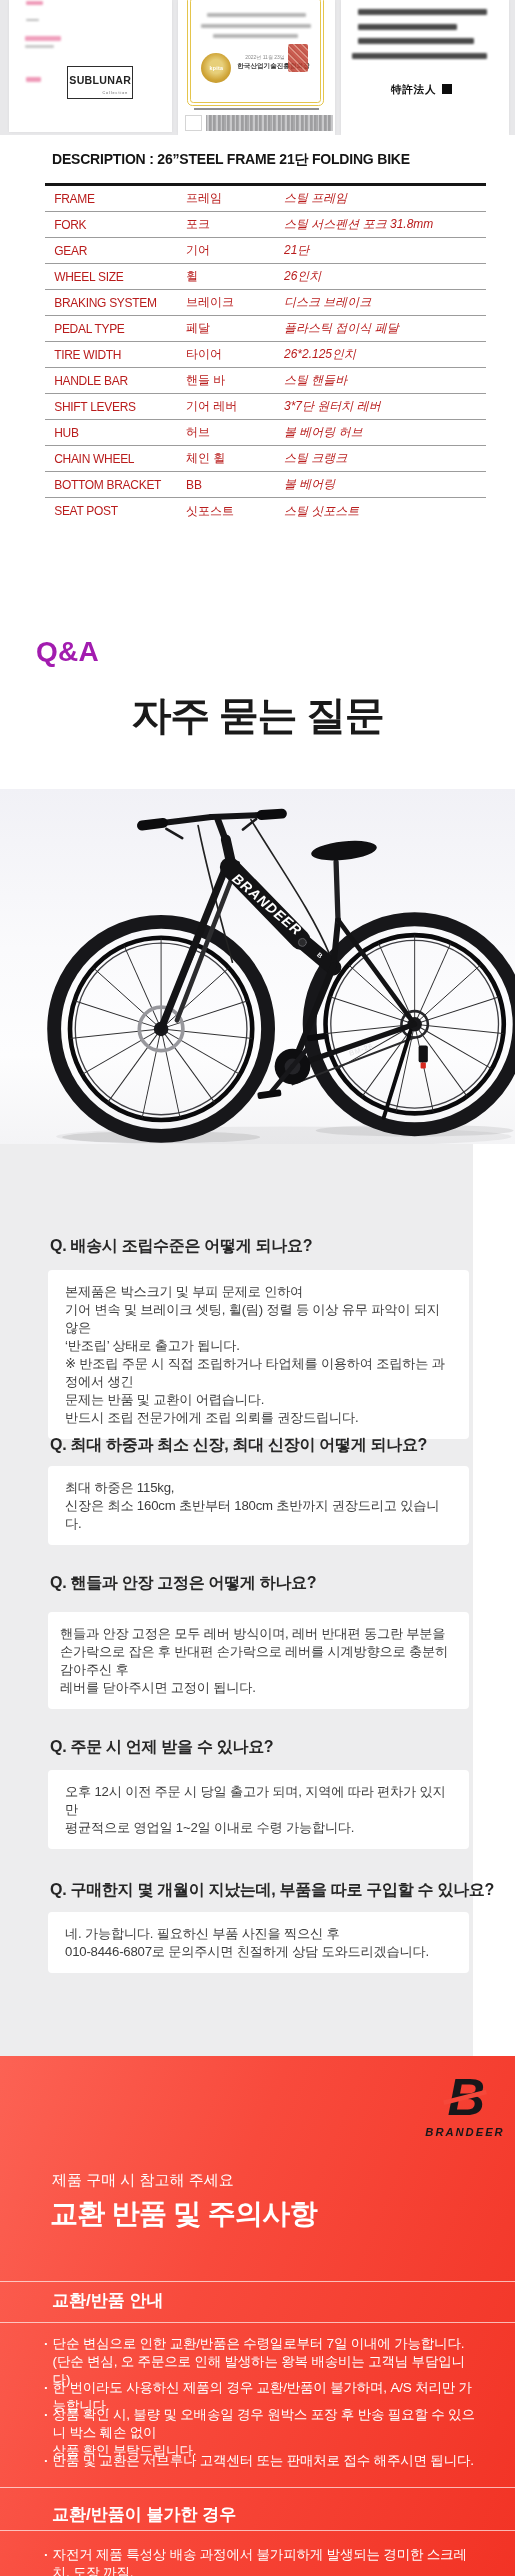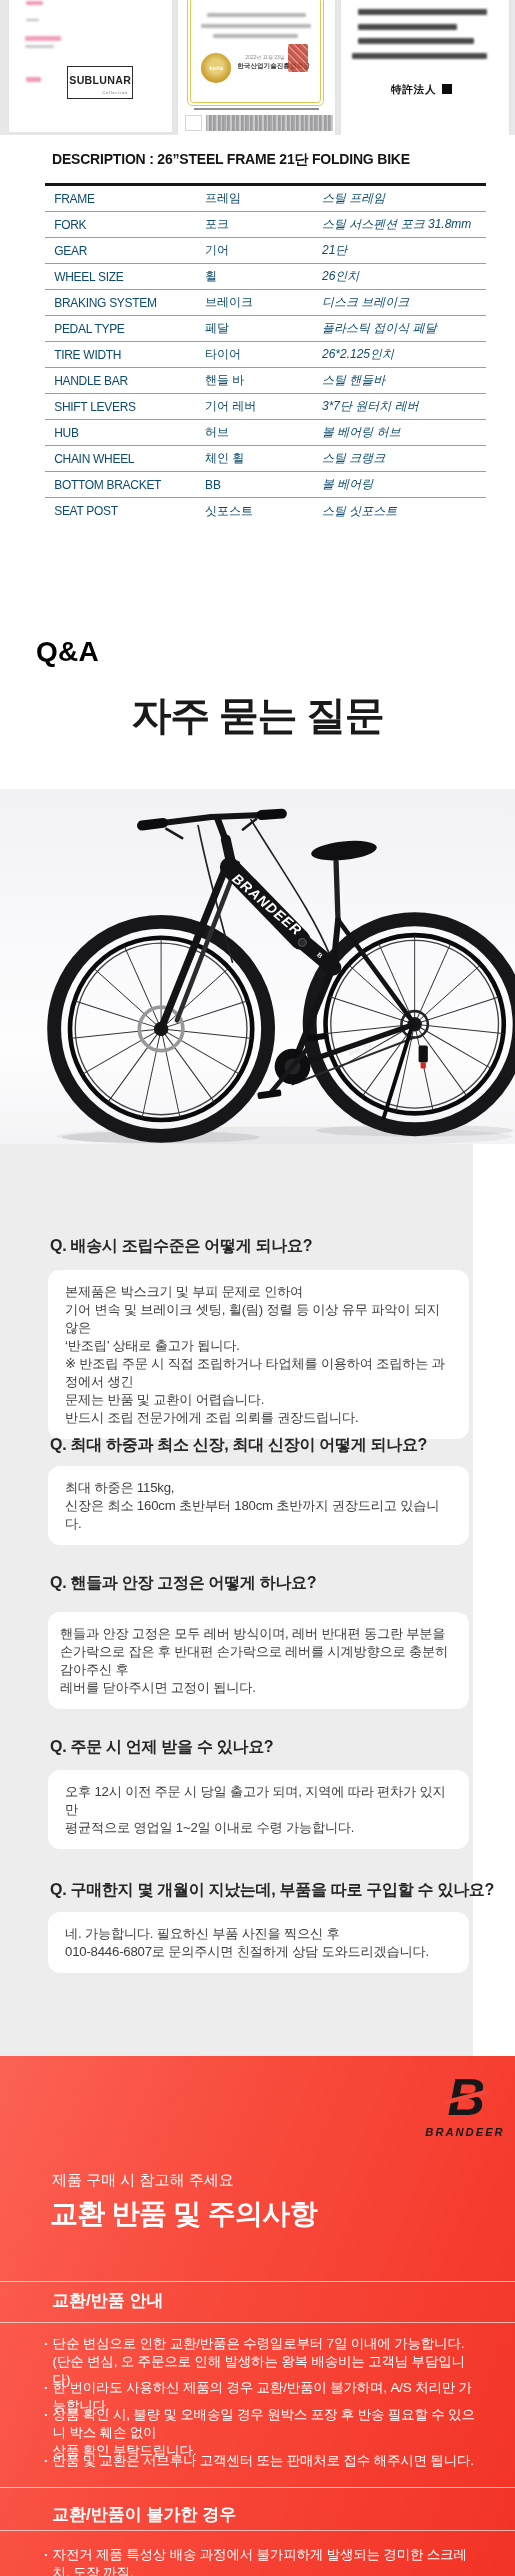--- a/index.html
+++ b/index.html
@@ -32,40 +32,40 @@
   .noise-block{position:absolute;left:28px;top:115px;width:127px;height:16px;filter:blur(0.5px);
          background:repeating-linear-gradient(90deg,#a9a9ab 0 1.3px,#c9c9cb 1.3px 2.6px,#9e9ea0 2.6px 4.6px),
                     repeating-linear-gradient(0deg,rgba(255,255,255,.35) 0 1.3px,rgba(0,0,0,.12) 1.3px 2.6px);}
   .patent-line{position:absolute;left:50px;top:83px;font-size:10.6px;font-weight:800;color:#101010;letter-spacing:0.7px;}
   .patent-line .blk{display:inline-block;width:10px;height:10px;background:#0c0c0c;margin-left:6px;vertical-align:-0.7px;}
 
   
   .spec{position:absolute;top:135px;left:0;width:515px;height:387px;background:#fff;margin-left:9px;}
   .spec h2{position:absolute;left:43px;top:16px;margin:0;font-size:14px;font-weight:700;color:#141414;letter-spacing:-0.2px;}
   .spec-table{position:absolute;left:36px;top:48px;width:441px;border-top:3.3px solid #161616;border-bottom:3.3px solid #161616;}
-  .srow{display:flex;height:26px;align-items:center;border-bottom:0.7px solid #9c9c9c;font-size:12px;color:#0c4a6e;gap:19px;}
+  .srow{display:flex;height:26px;align-items:center;border-bottom:0.7px solid #9c9c9c;font-size:12px;color:#b91c1c;}
   .srow:last-child{border-bottom:none;}
   .srow .c1{width:141px;padding-left:9.2px;font-weight:500;letter-spacing:-0.3px;}
   .srow .c2{width:98px;}
   .srow .c3{flex:1;font-style:italic;}
 
   
   .qa-head{position:absolute;top:522px;left:0;width:515px;height:268px;background:#fff;}
-  .qa-eyebrow{position:absolute;left:36px;top:114px;font-size:28px;font-weight:700;color:#000000;letter-spacing:0.3px;}
+  .qa-eyebrow{position:absolute;left:36px;top:114px;font-size:28px;font-weight:700;color:#a21caf;letter-spacing:0.3px;}
   .qa-title{position:absolute;left:0;top:166px;width:515px;margin:0;text-align:center;
             font-size:40px;font-weight:800;color:#1a1a1a;letter-spacing:-1.3px;}
 
   
   .bike{position:absolute;top:789px;left:0;width:515px;height:355px;
         background:linear-gradient(180deg,#f1f1f6 0%,#fafafc 45%,#fdfdfe 75%,#f4f4f6 100%);}
 
   
   .qa-body{position:absolute;top:1144px;left:0;width:473px;height:912px;background:#ededee;}
   .q{position:absolute;left:50px;font-size:16px;font-weight:700;color:#262626;letter-spacing:-0.3px;white-space:nowrap;}
-  .a{position:absolute;left:48px;width:421px;background:#fff;border-radius:12px;padding:12.5px 17px;
+  .a{position:absolute;left:48px;width:421px;background:#fff;border-radius:4px;padding:12.5px 17px;
      font-size:13.2px;line-height:18px;color:#3c3c3c;white-space:pre-line;letter-spacing:-0.2px;}
 
   
   .notice{position:absolute;top:2056px;left:0;width:515px;height:520px;color:#fff;
           background:linear-gradient(112deg,#fc6254 0%,#f84a3c 40%,#f23325 100%);}
   .brand-mark{position:absolute;left:441px;top:16px;width:48px;height:52px;}
   .brand-word{position:absolute;left:399px;top:70px;width:132px;text-align:center;
               font-size:11.2px;font-weight:800;font-style:italic;letter-spacing:2px;color:#17171a;}
   .n-eyebrow{position:absolute;left:52px;top:115px;font-size:15px;font-weight:400;}
   .n-title{position:absolute;left:50px;top:139px;font-size:28px;font-weight:800;letter-spacing:-0.7px;}

